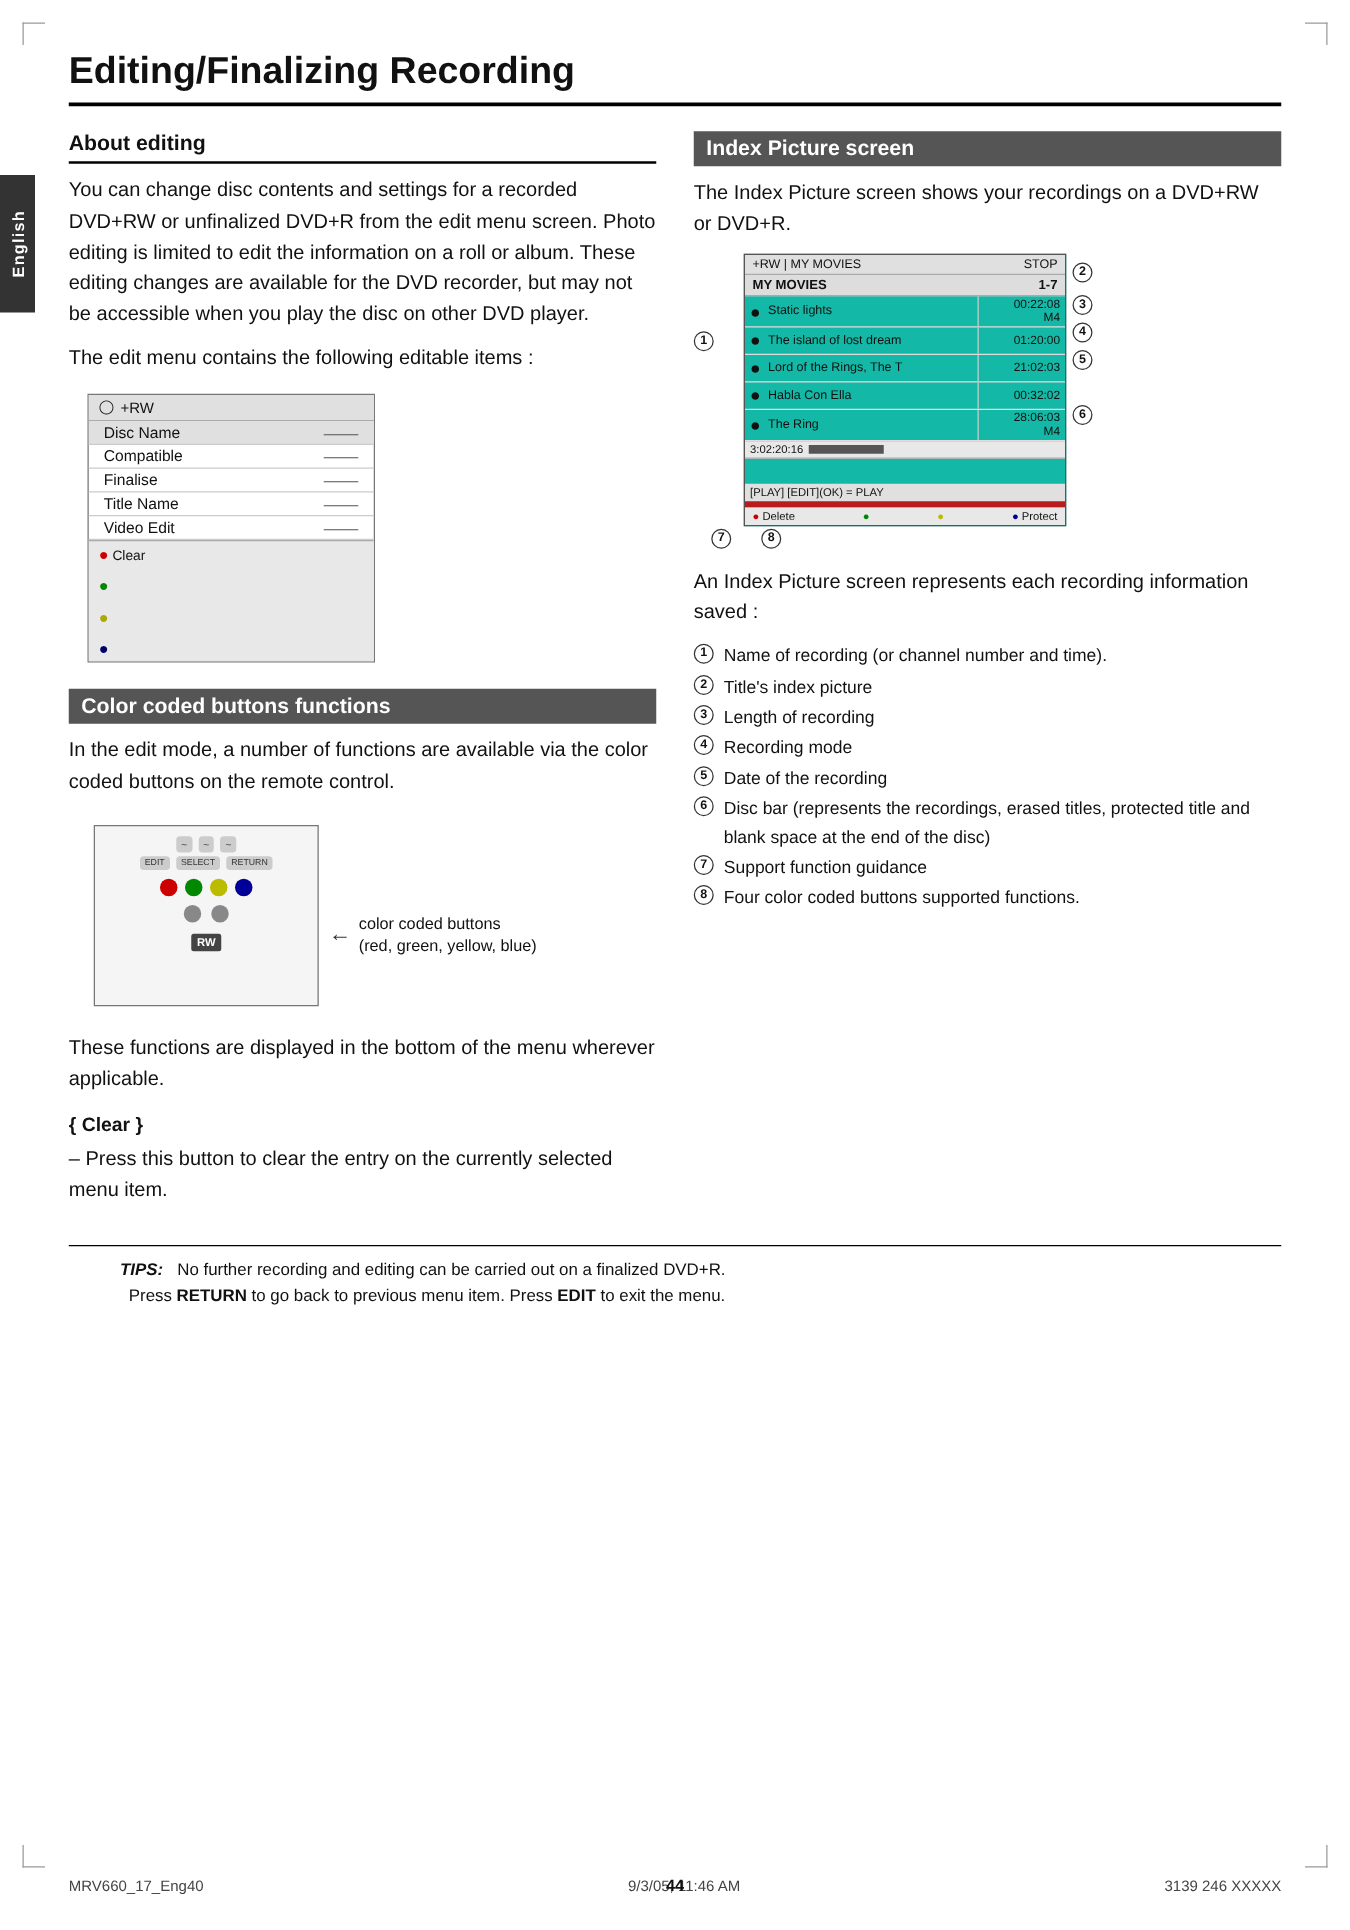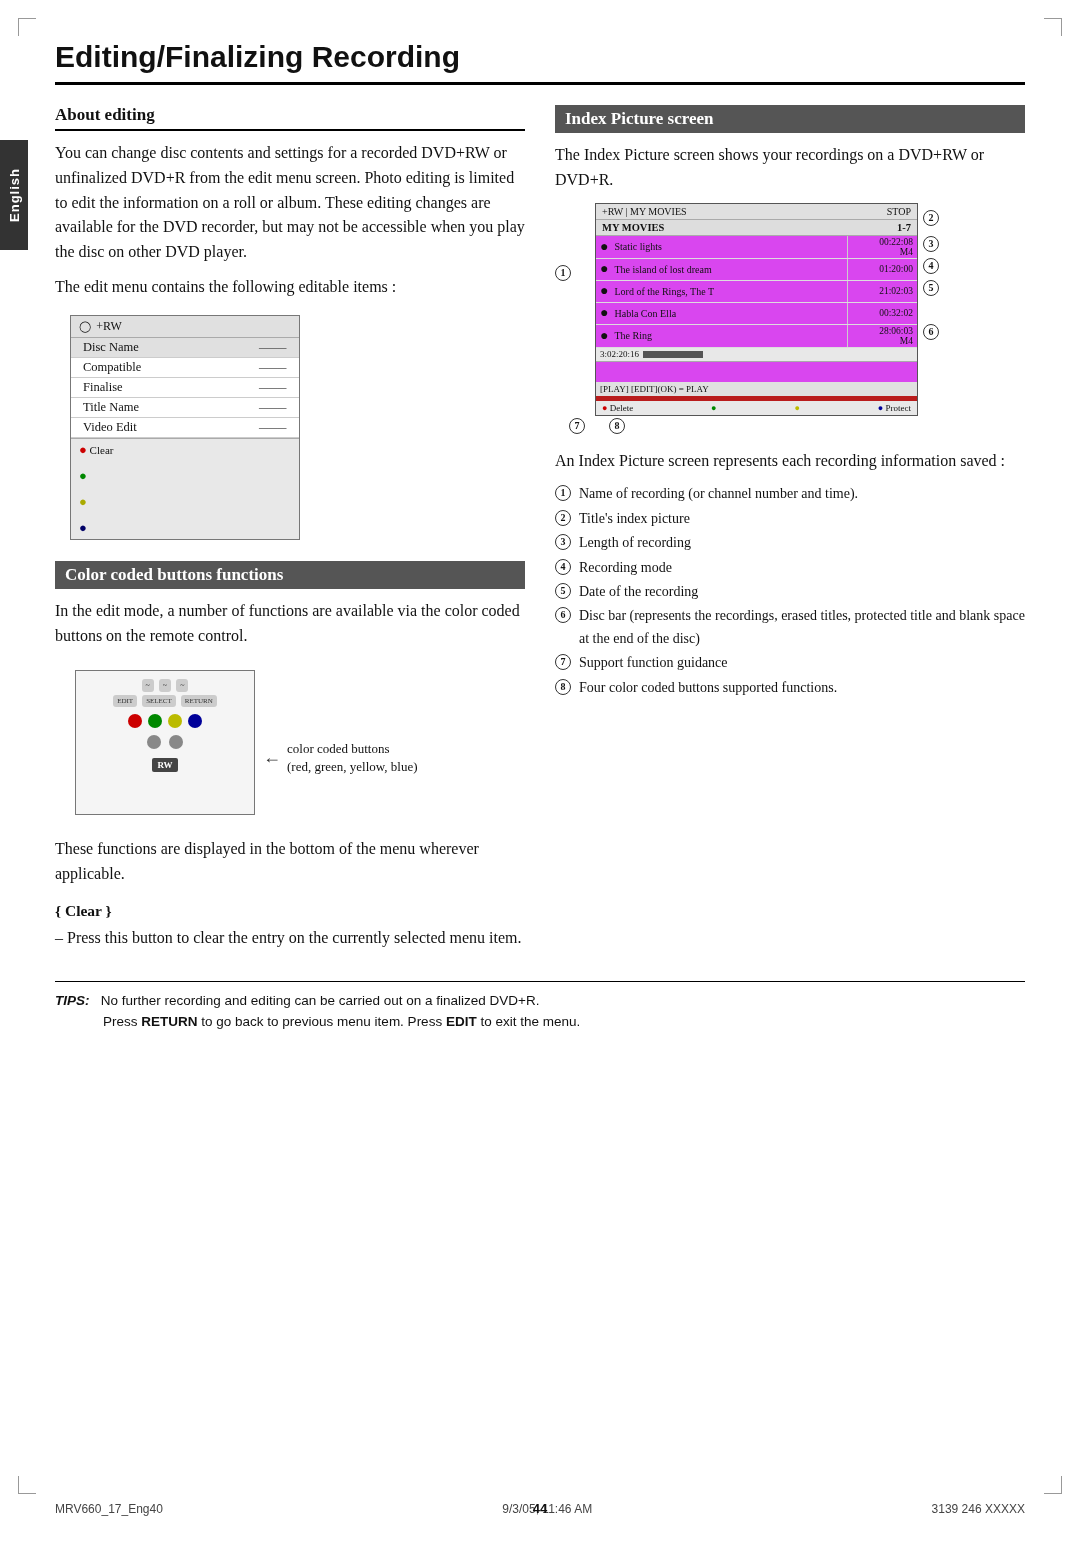--- a/index.html
+++ b/index.html
@@ -60,21 +60,20 @@
       border-bottom: 3px solid #000;
       padding-bottom: 8px;
       margin-bottom: 20px;
     }
 
     
     .two-col {
       display: flex;
       gap: 30px;
       align-items: flex-start;
-      font-family: Liberation Serif, serif;
     }
     .col-left {
       flex: 1;
       min-width: 0;
     }
     .col-right {
       flex: 1;
       min-width: 0;
     }
 
@@ -212,23 +211,23 @@
     .remote-rw-badge {
       background: #444;
       color: #fff;
       font-size: 9px;
       font-weight: bold;
       padding: 2px 5px;
       border-radius: 2px;
     }
     .index-screen {
       border: 1.5px solid #555;
-      width: 323px;
+      width: 258px;
       font-size: 10px;
-      background: #d946ef;
+      background: #14b8a6;
       margin-left: 20px;
     }
     .idx-topbar {
       background: #e0e0e0;
       display: flex;
       justify-content: space-between;
       padding: 2px 6px;
       border-bottom: 1px solid #aaa;
       font-size: 10px;
     }
@@ -357,20 +356,21 @@
       border-top: 1.5px solid #000;
       padding-top: 8px;
     }
     .tips-text {
       font-size: 13.5px;
       line-height: 1.6;
     }
     .tips-label {
       font-weight: bold;
       font-style: italic;
+      margin-left: 41px;
     }
 
     
     .page-footer {
       position: absolute;
       bottom: 28px;
       left: 55px;
       right: 55px;
       display: flex;
       justify-content: space-between;

